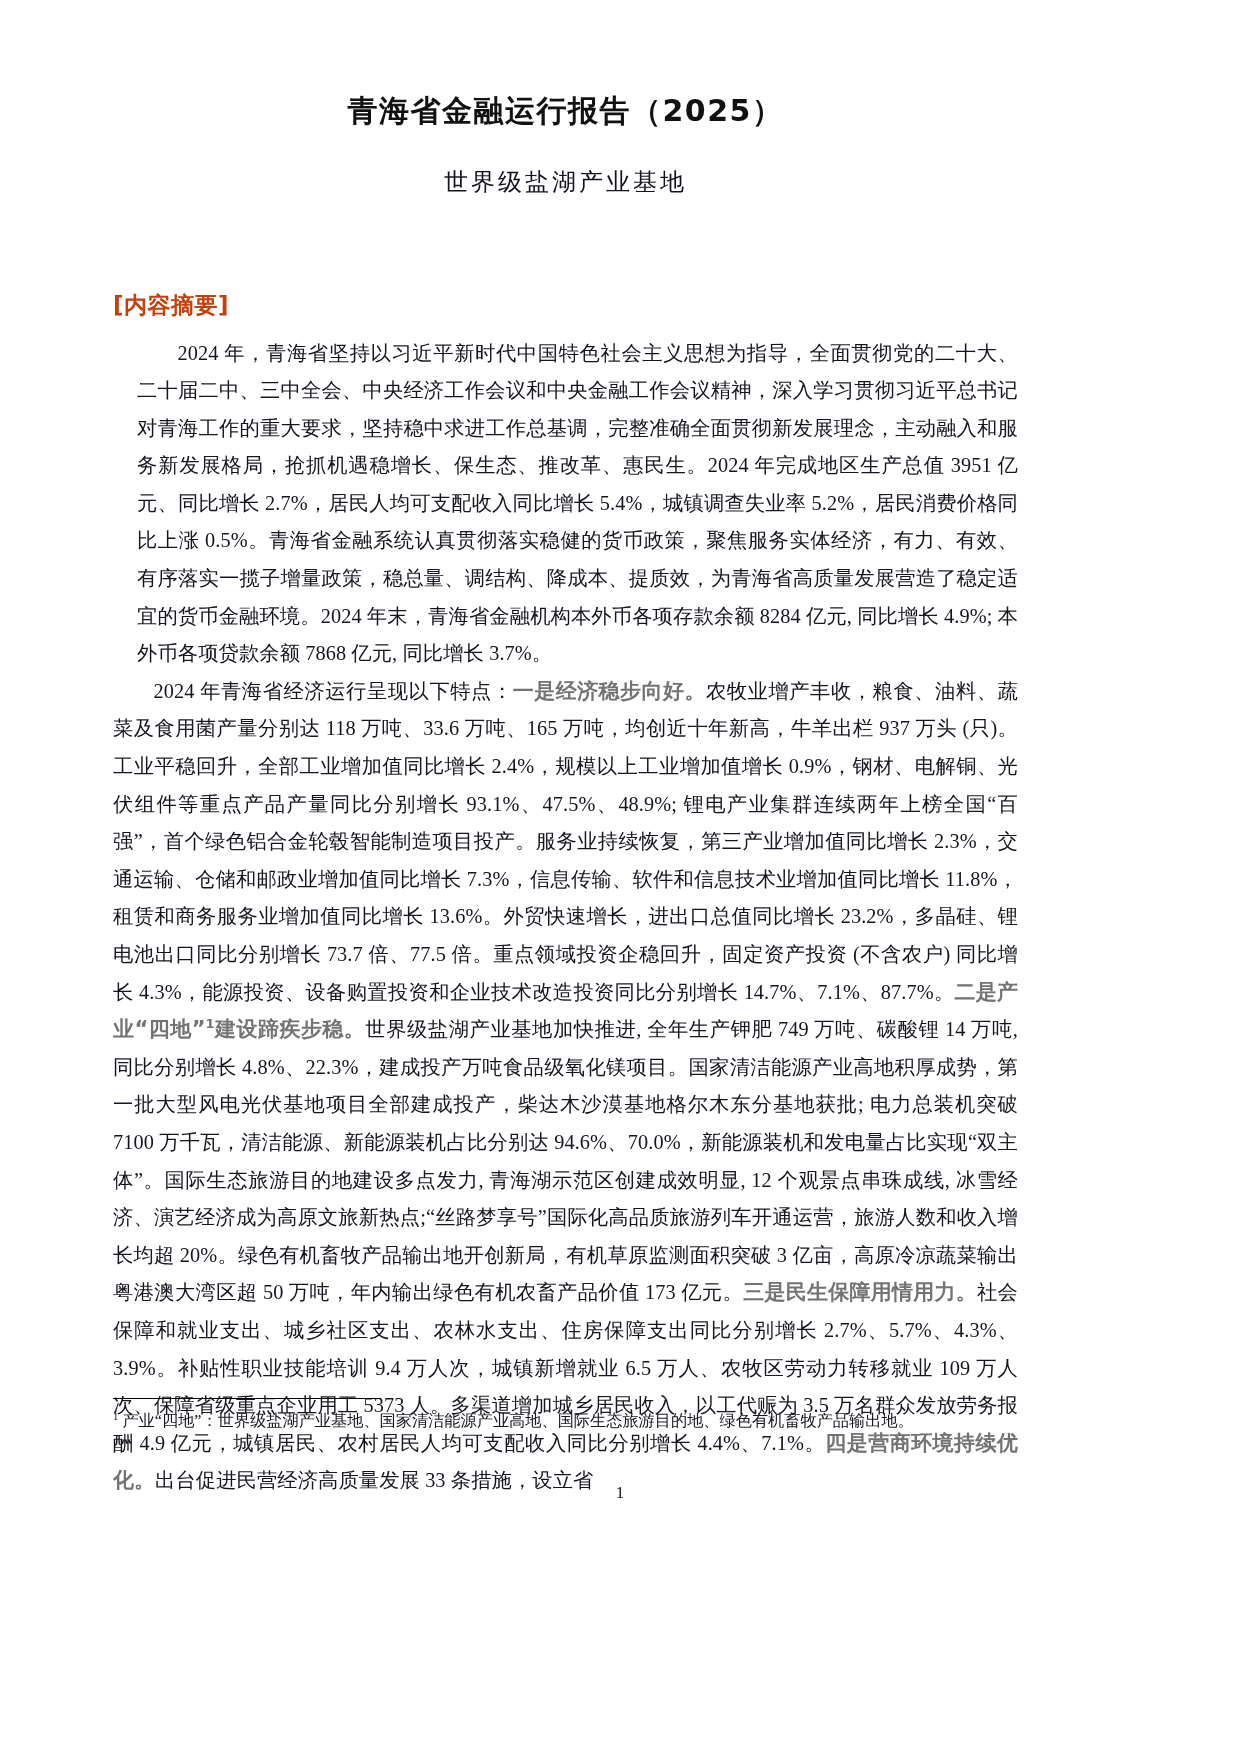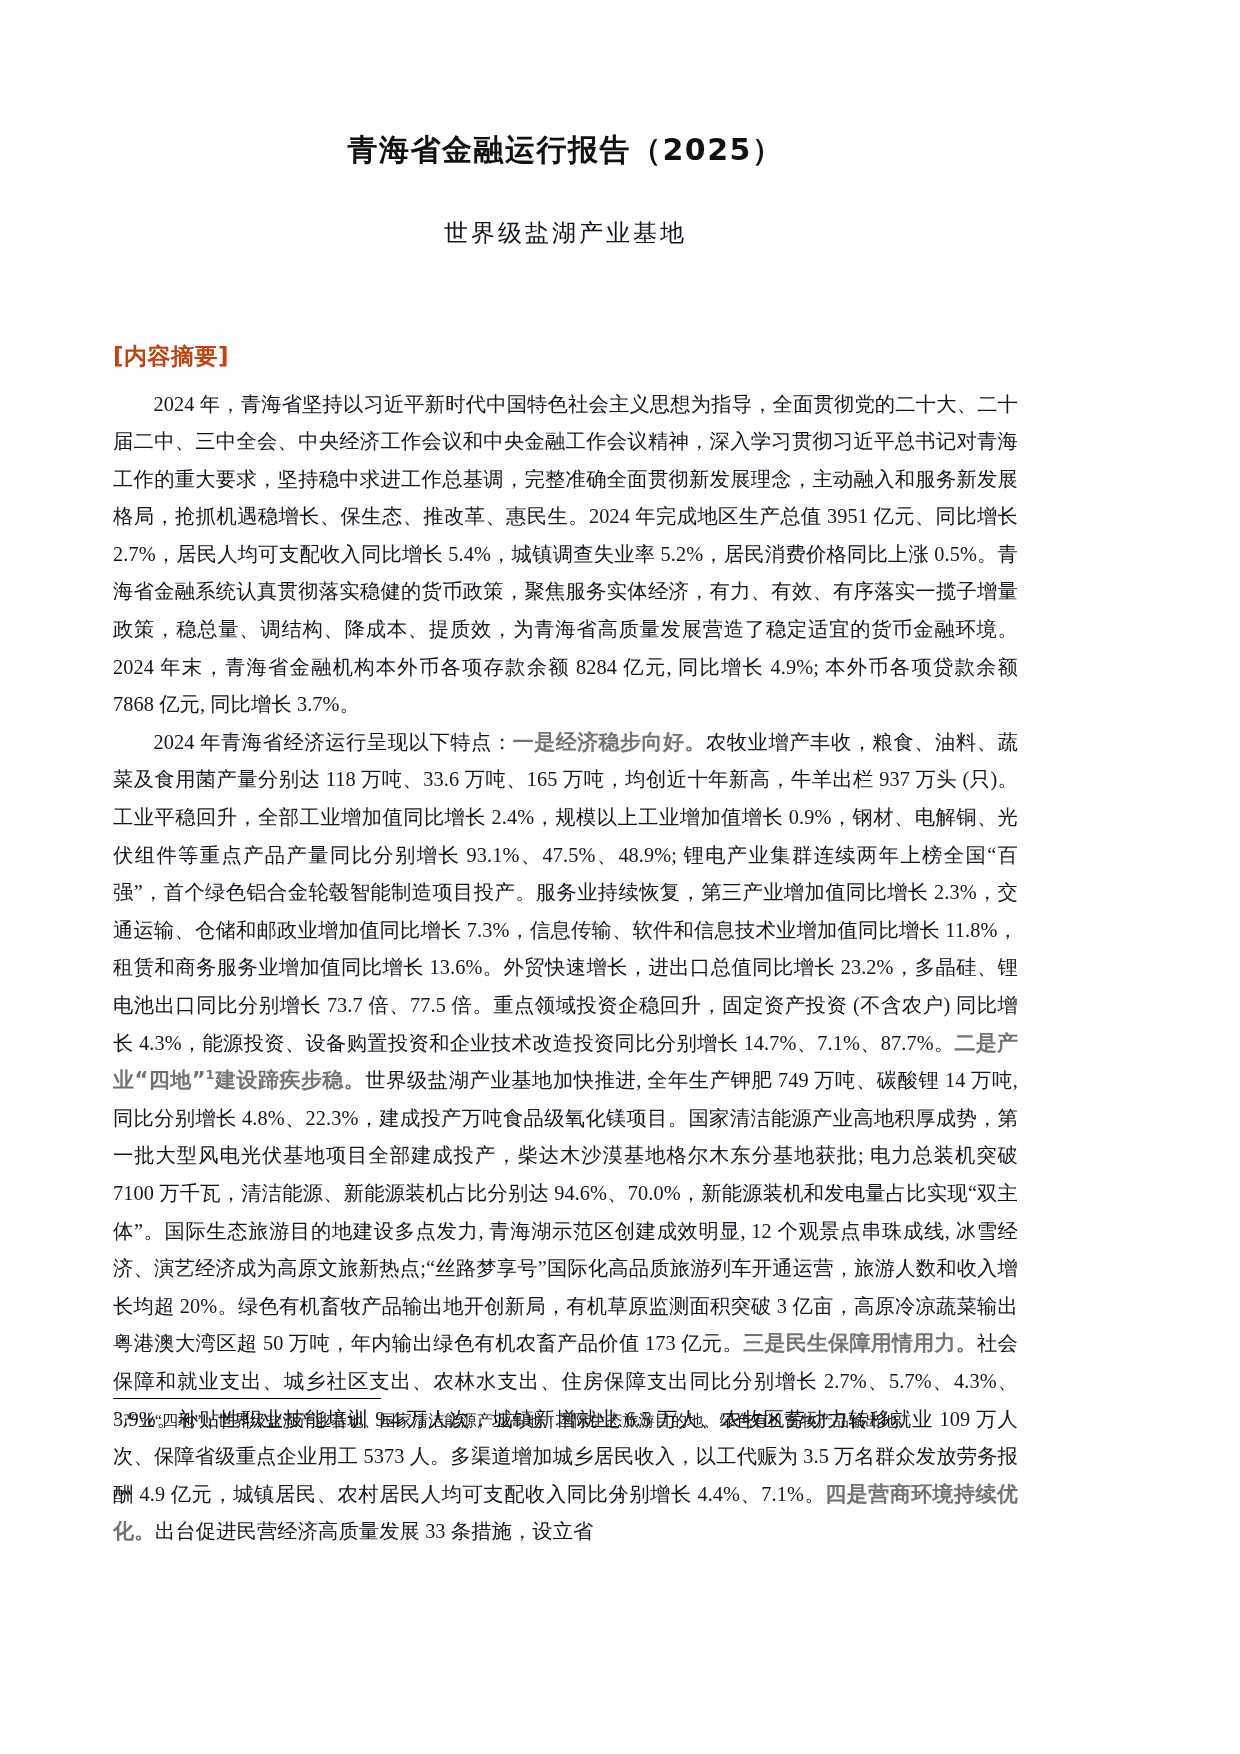--- a/index.html
+++ b/index.html
@@ -24,22 +24,22 @@
     left: 113px;
     top: 0;
     width: 905px;
   }
   .doc-title {
     text-align: center;
     font-family: "DejaVu Sans", "Liberation Sans", sans-serif;
     font-weight: bold;
     font-size: 30px;
     letter-spacing: 1.5px;
-    margin: 12px;
-    padding-top: 118px;
+    margin: 0;
+    padding-top: 91px;
     line-height: 1.35;
     color: #111;
   }
   .org-line {
     text-align: center;
     font-family: "Liberation Serif", "DejaVu Serif", serif;
     font-size: 24px;
     letter-spacing: 3px;
     color: #13131f;
     margin: 0;
@@ -61,21 +61,21 @@
     font-family: "Liberation Serif", "DejaVu Serif", serif;
     font-size: 20.3px;
     line-height: 37.6px;
     text-align: justify;
     text-justify: inter-ideograph;
     text-indent: 2em;
     margin: 0;
     color: #15151f;
     letter-spacing: 0.1px;
   }
-  .body-para.first { padding-top: 14px; }
+  .body-para.first { padding-top: 14px; margin-left: 24px; }
   b.hl {
     font-family: "DejaVu Sans", "Liberation Sans", sans-serif;
     font-weight: bold;
     letter-spacing: 0;
     font-size: 21px;
     color: #737373;
   }
   sup.fn {
     font-size: 0.62em;
     vertical-align: super;

